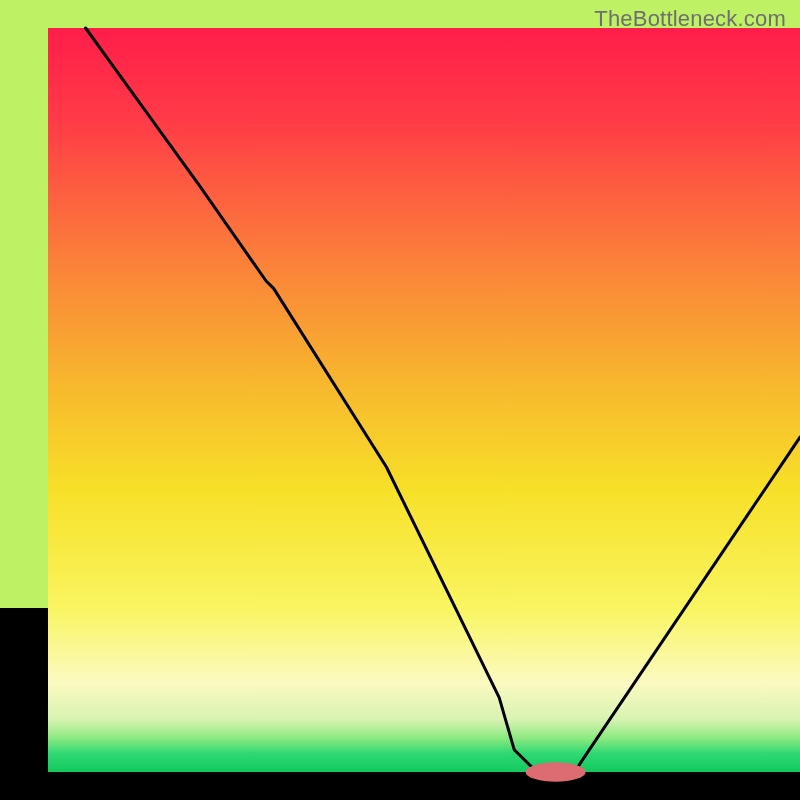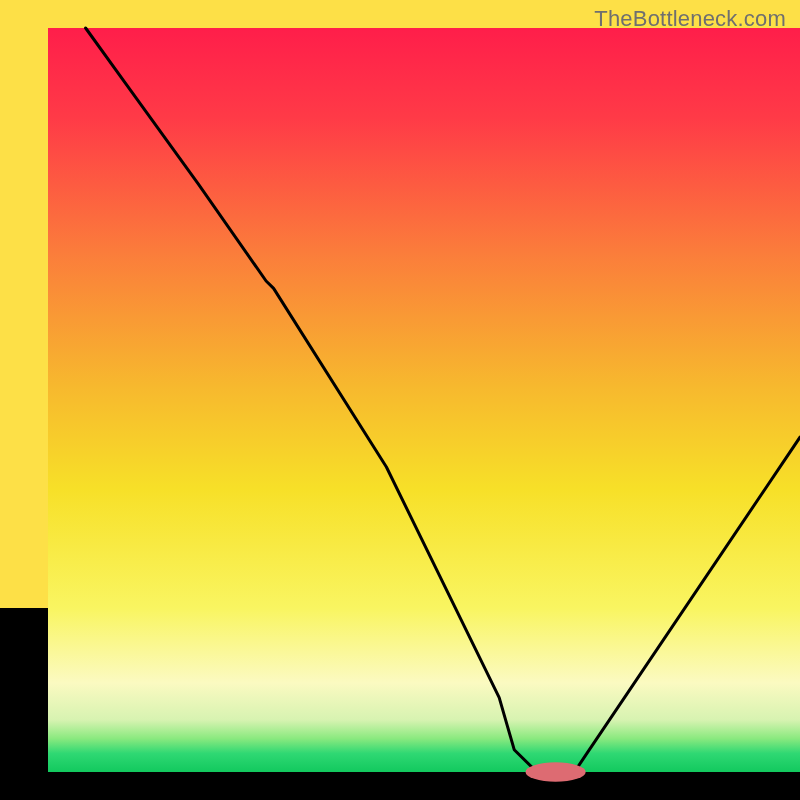--- a/index.html
+++ b/index.html
@@ -8,21 +8,21 @@
     width: 800px;
     height: 800px;
     overflow: hidden;
     background: #000;
     font-family: Arial, Helvetica, sans-serif;
   }
   .frame {
     position: relative;
     width: 800px;
     height: 608px;
-    background: #fde047;
+    background: #bef264;
   }
   .watermark {
     position: absolute;
     top: 6px;
     right: 14px;
     color: #6f6f6f;
     font-size: 22px;
     font-weight: 500;
     letter-spacing: 0.2px;
     z-index: 10;

